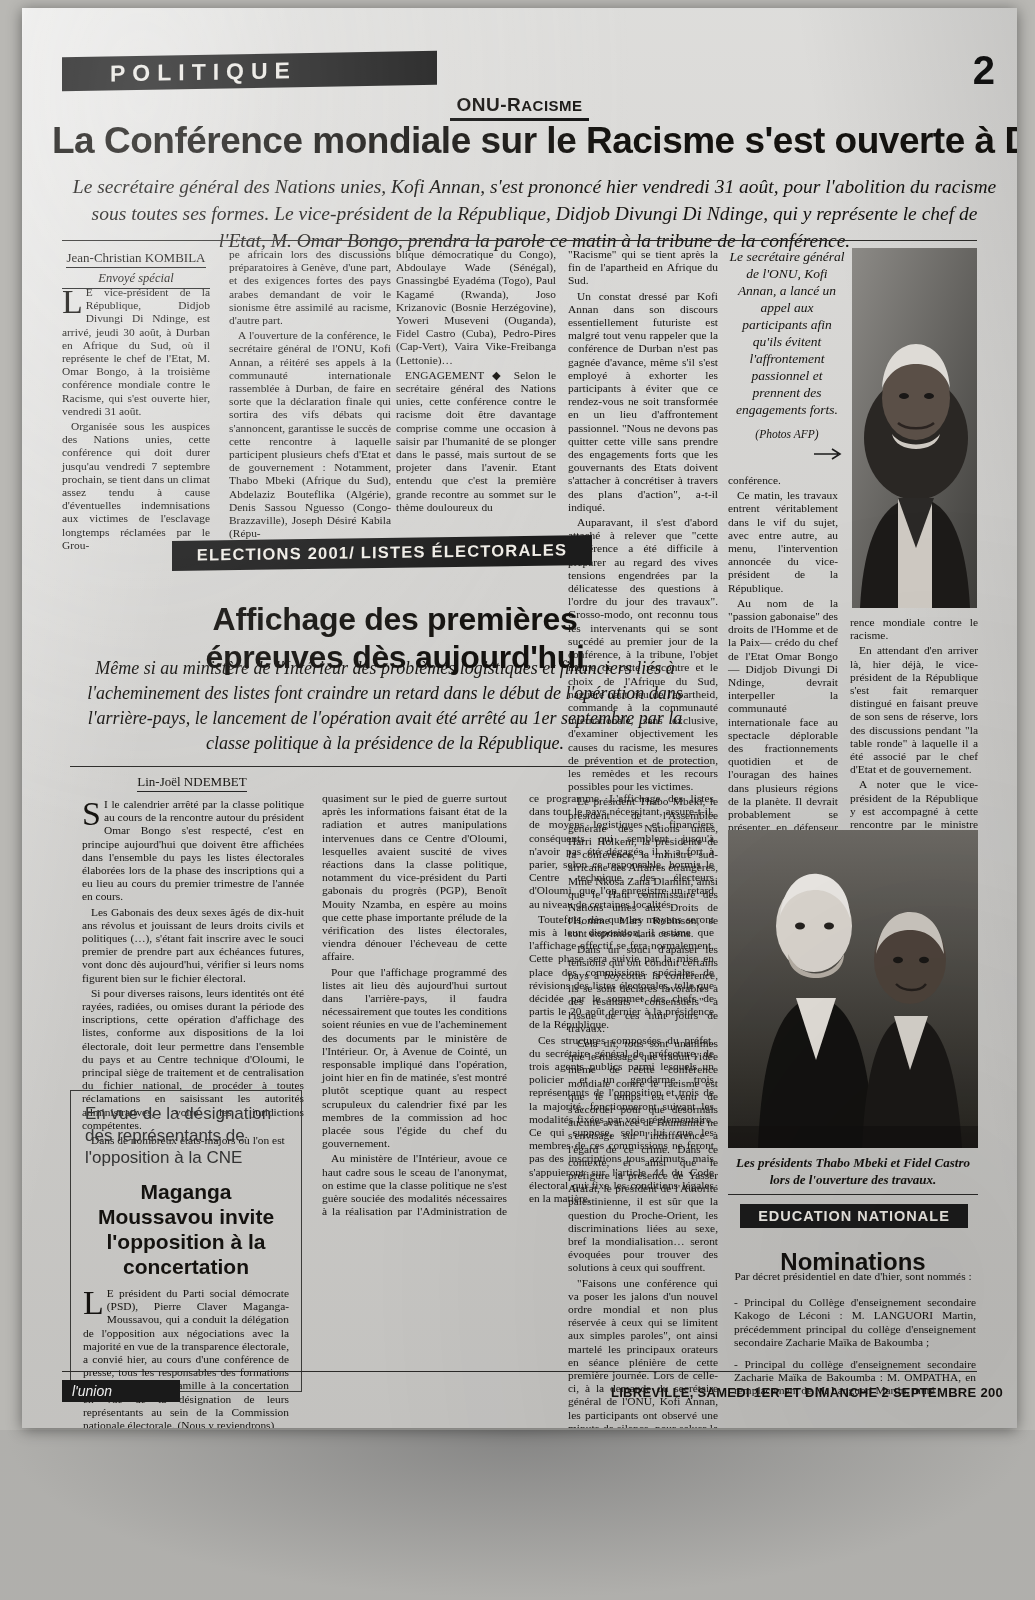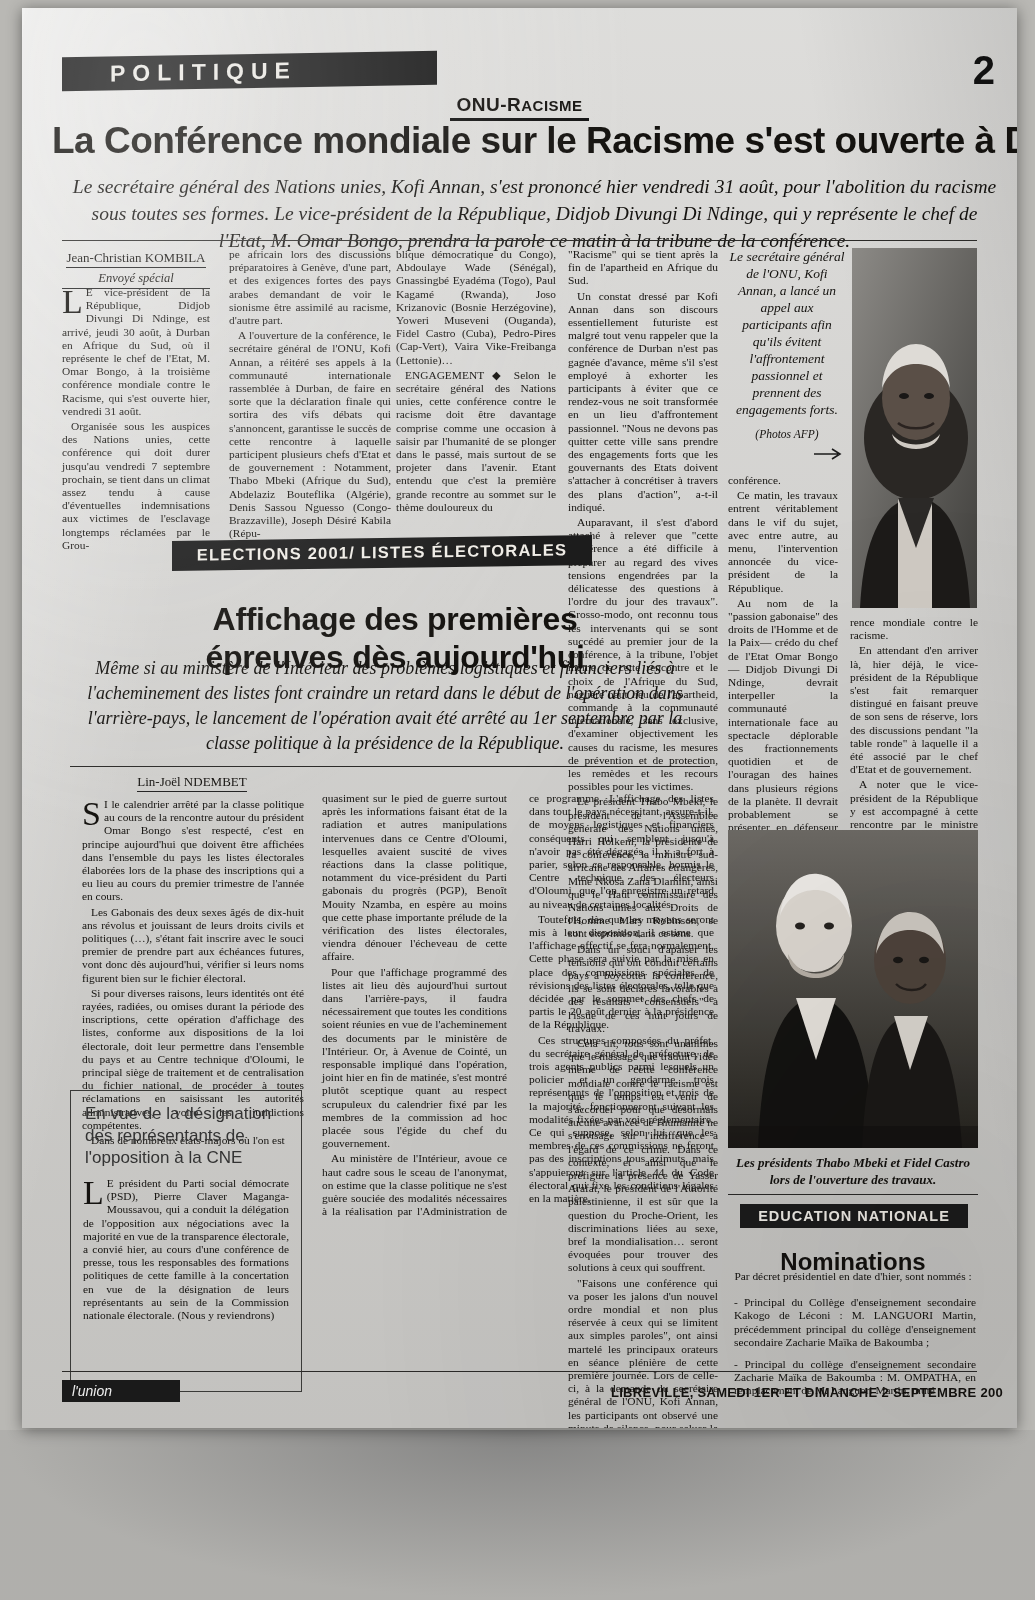--- a/index.html
+++ b/index.html
@@ -256,20 +256,21 @@
     <div class="col" style="left:300px;top:784px;width:392px;column-count:2;column-gap:22px;">
       <p class="first">quasiment sur le pied de guerre surtout après les informations faisant état de la radiation et autres manipulations intervenues dans ce Centre d'Oloumi, lesquelles avaient suscité de vives réactions dans la classe politique, notamment du vice-président du Parti gabonais du progrès (PGP), Benoît Mouity Nzamba, en espère au moins que cette phase importante prélude de la vérification des listes électorales, viendra dénouer l'écheveau de cette affaire.</p>
       <p>Pour que l'affichage programmé des listes ait lieu dès aujourd'hui surtout dans l'arrière-pays, il faudra nécessairement que toutes les conditions soient réunies en vue de l'acheminement des documents par le ministère de l'Intérieur. Or, à Avenue de Cointé, un responsable impliqué dans l'opération, joint hier en fin de matinée, s'est montré plutôt sceptique quant au respect scrupuleux du calendrier fixé par les membres de la commission ad hoc placée sous l'égide du chef du gouvernement.</p>
       <p>Au ministère de l'Intérieur, avoue ce haut cadre sous le sceau de l'anonymat, on estime que la classe politique ne s'est guère souciée des modalités nécessaires à la réalisation par l'Administration de ce programme. L'affichage des listes dans tout le pays nécessitant, assure-t-il, de moyens logistiques et financiers conséquents qui semblent jusqu'à n'avoir pas été dégagés, il y a fort à parier, selon ce responsable, hormis le Centre technique des électeurs d'Oloumi, que l'on enregistre un retard au niveau de certaines localités.</p>
       <p>Toutefois, dès que les moyens seront mis à leur disposition, il estime que l'affichage effectif se fera normalement. Cette phase sera suivie par la mise en place des commissions spéciales de révisions des listes électorales, telle que décidée par le sommet des chefs de partis le 20 août dernier à la présidence de la République.</p>
       <p>Ces structures composées du préfet, du secrétaire général de préfecture, de trois agents publics parmi lesquels un policier et un gendarme, trois représentants de l'opposition et trois de la majorité, fonctionneront suivant les modalités fixées par voie réglementaire. Ce qui suppose, selon lui, que les membres de ces commissions ne feront pas des inscriptions tous azimuts, mais s'appuieront sur l'article 44 du Code électoral qui fixe les conditions légales en la matière.</p>
     </div>
 
     <div class="box" style="left:48px;top:1082px;width:230px;height:300px;">
       <div class="boxtitle">En vue de la désignation des représentants de l'opposition à la CNE</div>
+      <div class="boxhead">Maganga Moussavou invite l'opposition à la concertation</div>
       <div class="col" style="position:static;padding:8px 12px 0 12px;">
         <p class="first dropcap">LE président du Parti social démocrate (PSD), Pierre Claver Maganga-Moussavou, qui a conduit la délégation de l'opposition aux négociations avec la majorité en vue de la transparence électorale, a convié hier, au cours d'une conférence de presse, tous les responsables des formations politiques de cette famille à la concertation en vue de la désignation de leurs représentants au sein de la Commission nationale électorale. (Nous y reviendrons)</p>
       </div>
     </div>
 
     <div class="photo" style="left:706px;top:822px;width:250px;height:318px;">
       <svg class="ph-inner" viewBox="0 0 250 318" preserveAspectRatio="none">
         <defs>
           <linearGradient id="bgB" x1="0" y1="0" x2="0" y2="1">
             <stop offset="0%" stop-color="#6e6b66"></stop>

